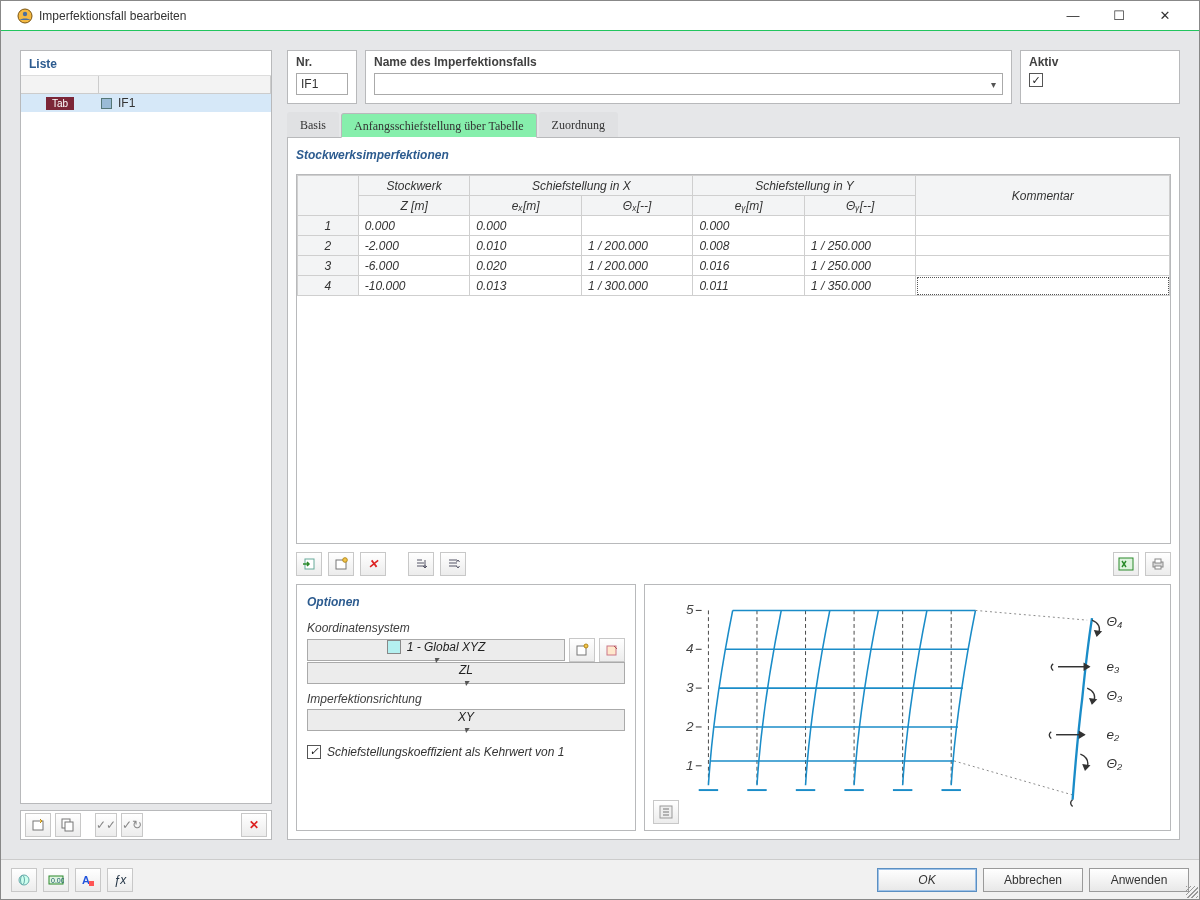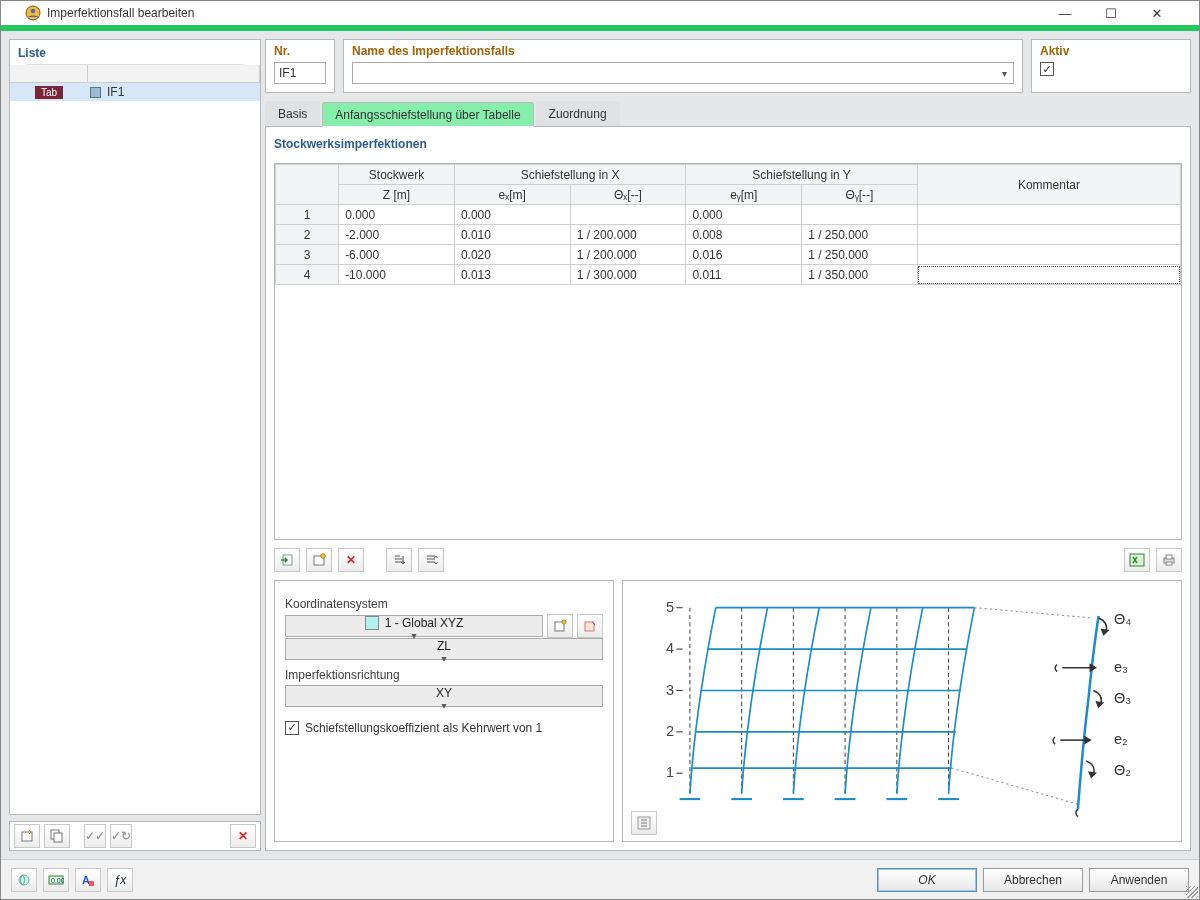--- a/index.html
+++ b/index.html
@@ -1,47 +1,47 @@
 <!DOCTYPE html>
 <html><head>
 <meta charset="utf-8">
 <style>
   * { box-sizing: border-box; font-family: "Segoe UI", Tahoma, sans-serif; }
   body { margin:0; background:#fff; font-size:12px; color:#333; }
   .window { width:1200px; height:900px; border:1px solid #888; position:relative; background:#fff; display:flex; flex-direction:column;}
-  .titlebar { height:30px; display:flex; align-items:center; padding:0 24px; border-bottom:6px solid #22c55e; background:#fff;}
+  .titlebar { height:30px; display:flex; align-items:center; padding:0 16px; border-bottom:1px solid #22c55e; background:#fff;}
   .titlebar .icon { width:16px; height:16px; margin-right:6px; }
   .titlebar .title { flex:1; font-size:12px; color:#333;}
   .winicons { display:flex; gap:18px; margin-right:4px; color:#333;}
   .winicons span { width:28px; text-align:center; font-size:13px;}
-  .body { flex:1; display:flex; padding:8px; gap:4px; background:#e6e7e9;}
+  .body { flex:1; display:flex; padding:19px; gap:15px; background:#e6e7e9;}
   .leftpanel { width:252px; display:flex; flex-direction:column; gap:6px;}
   .panelbox { background:#fff; border:1px solid #b8b9bb; display:flex; flex-direction:column;}
   .panelhdr { color:#2c5b8f; font-weight:600; padding:6px 8px 4px;}
-  .listbody { flex:1; border-top:1px solid #ddd; background:#fff; position:relative;border-radius:20px;}
+  .listbody { flex:1; border-top:1px solid #ddd; background:#fff; position:relative;}
   .listcols { display:flex; height:18px; border-bottom:1px solid #ccc; background:#f3f3f3;}
   .listcols div { border-right:1px solid #ccc;}
   .listrow { display:flex; height:18px; align-items:center; background:#d6e8f8;}
   .tabchip { background:#7b2638; color:#fff; font-size:10px; padding:1px 6px; margin:0 4px;}
   .itemsq { width:11px; height:11px; background:#9abbd6; border:1px solid #577; margin:0 6px 0 2px;}
   .lefttoolbar { height:30px; display:flex; align-items:center; gap:4px; padding:2px 4px; background:#fff; border:1px solid #b8b9bb;}
   .toolbtn { width:26px; height:24px; border:1px solid #c8c8c8; background:linear-gradient(#fff,#ececec); display:flex; align-items:center; justify-content:center; font-size:12px;}
   .toolbtn.small{width:22px}
   .rightpanel { flex:1; display:flex; flex-direction:column; gap:8px;}
   .toprow { display:flex; gap:8px;}
   .fieldbox { background:#fff; border:1px solid #b8b9bb; padding:4px 8px 8px;}
-  .fieldbox .lbl { color:#a16207; font-weight:600; margin-bottom:4px;}
+  .fieldbox .lbl { color:#404040; font-weight:600; margin-bottom:4px;}
   .textinput { height:22px; border:1px solid #aaa; background:#fff; padding:0 4px; display:flex; align-items:center;}
   .combo { height:22px; border:1px solid #aaa; background:#fff; display:flex; align-items:center; justify-content:flex-end; padding:0 2px;}
   .combo .chev { font-size:10px; color:#555; padding:0 4px;}
   .chk { width:14px; height:14px; border:1px solid #555; background:#fff; display:flex; align-items:center; justify-content:center; font-size:11px; color:#222;}
   .tabs { display:flex; background:#e6e7e9; border-bottom:1px solid #b8b9bb; height:26px;}
-  .tab { padding:5px 12px 0; color:#333; border:1px solid transparent; background:#e0e1e3; margin-right:2px; border-top-left-radius:3px; border-top-right-radius:3px; height:25px;}
+  .tab { padding:5px 12px 0; color:#333; border:1px solid transparent; background:#e0e1e3; margin-right:2px; border-top-left-radius:3px; border-top-right-radius:3px; height:25px;font-family:Liberation Serif, serif;}
   .tab.active { background:#86efac; border:1px solid #b8b9bb; border-bottom:1px solid #fff; position:relative; top:1px;}
-  .tabbody { flex:1; background:#fff; border:1px solid #b8b9bb; border-top:none; padding:8px; display:flex; flex-direction:column; gap:8px;}
+  .tabbody { flex:1; background:#fff; border:1px solid #b8b9bb; border-top:none; padding:8px; display:flex; flex-direction:column; gap:8px;font-style:italic;}
   .sechdr { color:#2c5b8f; font-weight:600; padding:2px 0 4px;}
   table.grid { border-collapse:collapse; width:100%; font-size:12px;}
   table.grid th, table.grid td { border:1px solid #cfcfcf; padding:2px 6px; height:20px;}
   table.grid th { background:#f3f4f5; font-weight:400; color:#333;}
   table.grid td { background:#fff;}
   table.grid td.rowh { background:#f3f4f5; text-align:center; width:60px;}
   table.grid td.sel{ background:#fff; outline:1px dotted #555; outline-offset:-2px;}
   .tablewrap{ border:1px solid #b8b9bb; background:#fff; }
   .gridtools { display:flex; gap:6px; align-items:center;}
   .gridtools .spacer{flex:1}
@@ -268,20 +268,21 @@
                 <svg width="14" height="14">
                   <rect x="2" y="5" width="10" height="5" fill="#ddd" stroke="#888"></rect>
                   <rect x="4" y="2" width="6" height="4" fill="#fff" stroke="#888"></rect>
                   <rect x="4" y="9" width="6" height="3" fill="#fff" stroke="#888"></rect>
                 </svg>
               </div>
           </div>
 
           <div class="lower">
             <div class="optbox">
+              <div class="sechdr">Optionen</div>
 
               <div class="optlbl">Koordinatensystem</div>
               <div style="display:flex;gap:4px;align-items:center">
                 <div class="optcombo" style="flex:1">
                   <span style="display:flex;align-items:center">
                       <span class="swatch"></span>
                       <span class="val">1 - Global XYZ</span>
                     </span>
                   <span class="chev">▾</span>
                 </div>

